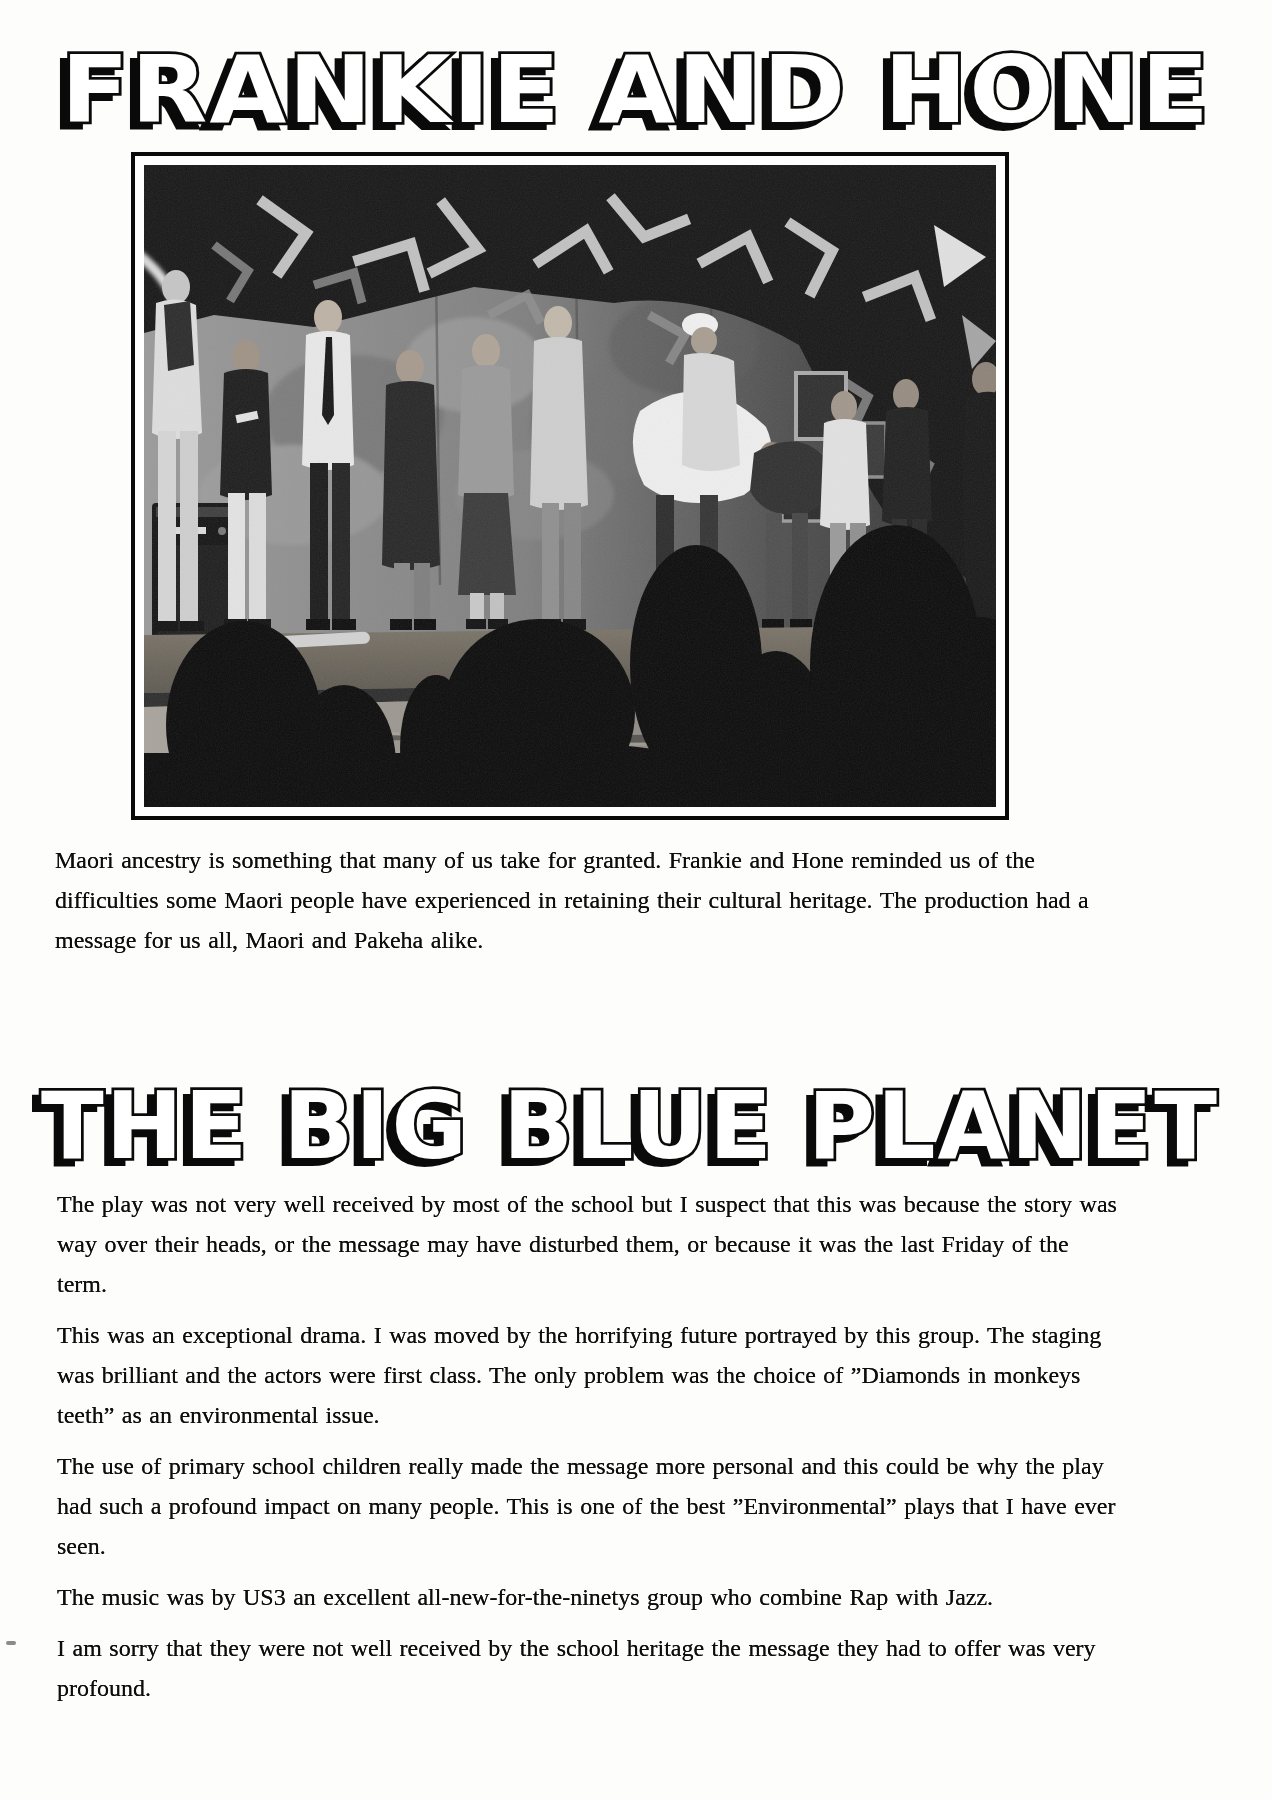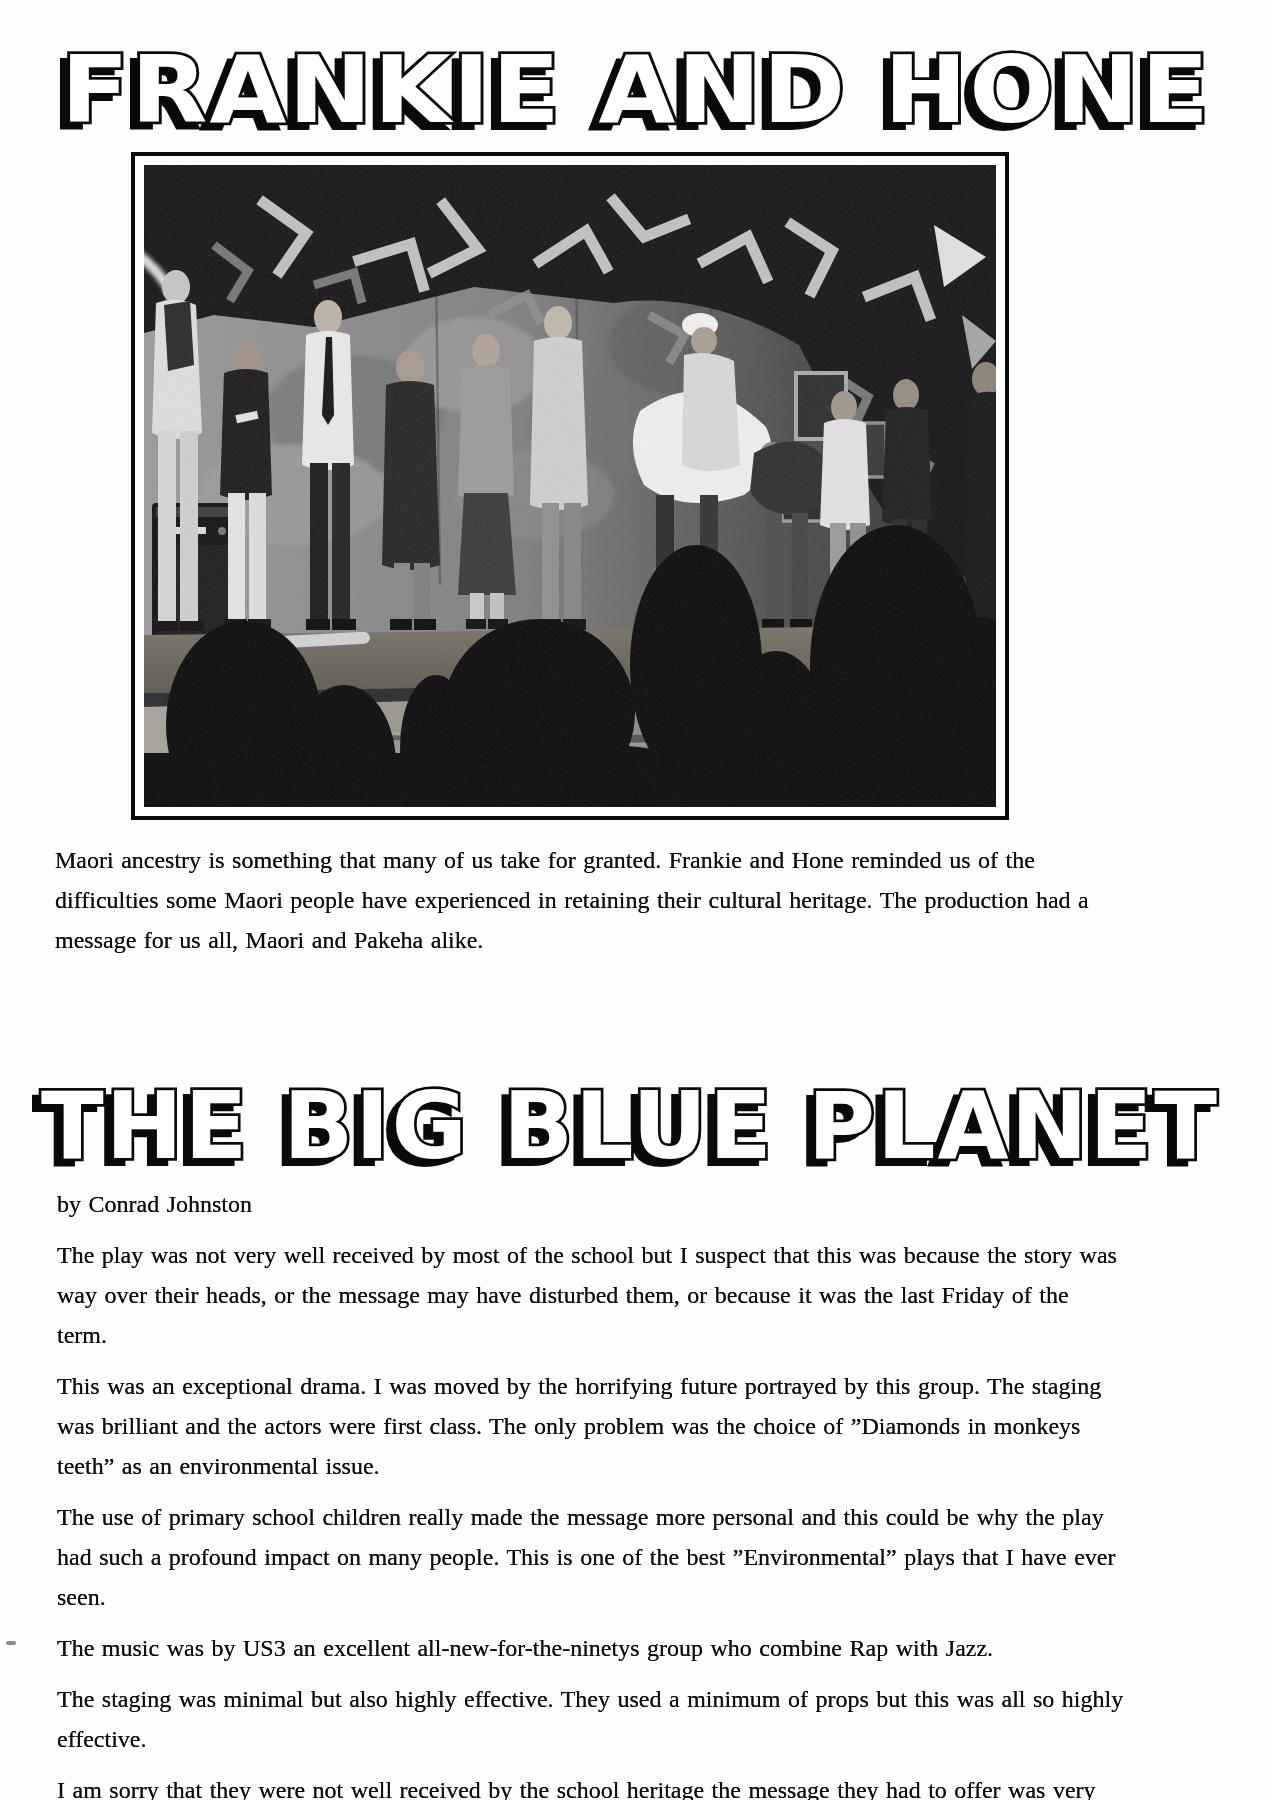--- a/index.html
+++ b/index.html
@@ -286,24 +286,22 @@
   </div>
 
   <div class="bubble-title" id="title-planet">
     <svg viewBox="0 0 1194 106" preserveAspectRatio="none">
       <text class="title-shadow" x="590" y="94" text-anchor="middle" font-size="92" textLength="1178" lengthAdjust="spacingAndGlyphs">THE BIG BLUE PLANET</text>
       <text class="title-face" x="598" y="88" text-anchor="middle" font-size="92" textLength="1178" lengthAdjust="spacingAndGlyphs">THE BIG BLUE PLANET</text>
     </svg>
   </div>
 
   <div class="body-text" id="article-planet-text">
-    <p class="byline">by Conrad Johnston</p>
     <p>The play was not very well received by most of the school but I suspect that this was because the story was way over their heads, or the message may have disturbed them, or because it was the last Friday of the term.</p>
     <p>This was an exceptional drama.  I was moved by the horrifying future portrayed by this group.  The staging was brilliant and the actors were first class.  The only problem was the choice of ”Diamonds in monkeys teeth” as an environmental issue.</p>
     <p>The use of primary school children really made the message more personal and this could be why the play had such a profound impact on many people.  This is one of the best ”Environmental” plays that I have ever seen.</p>
     <p>The music was by US3 an excellent all-new-for-the-ninetys group who combine Rap with Jazz.</p>
-    <p>The staging was minimal but also highly effective.  They used a minimum of props but this was all so highly effective.</p>
     <p>I am sorry that they were not well received by the school heritage the message they had to offer was very profound.</p>
   </div>
 
   <div class="artifact-tick"></div>
 
 </div>
 
 </body></html>

